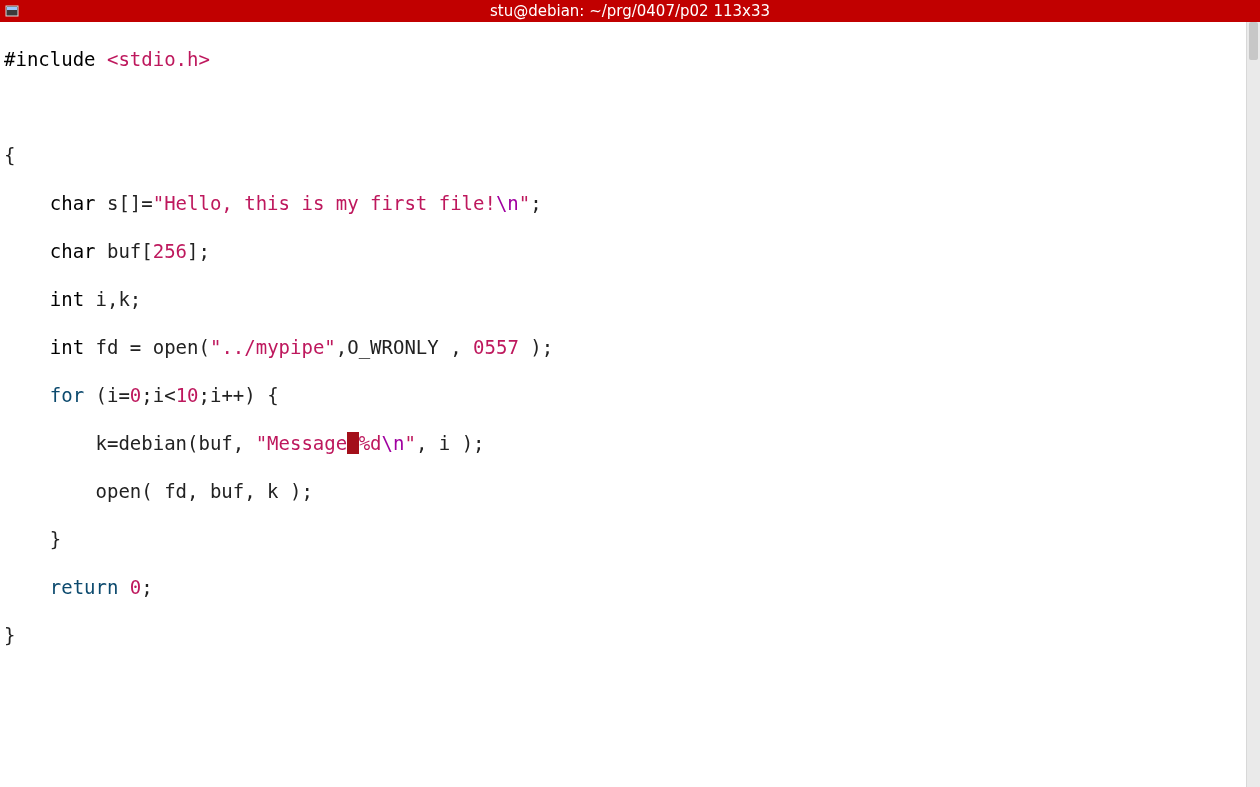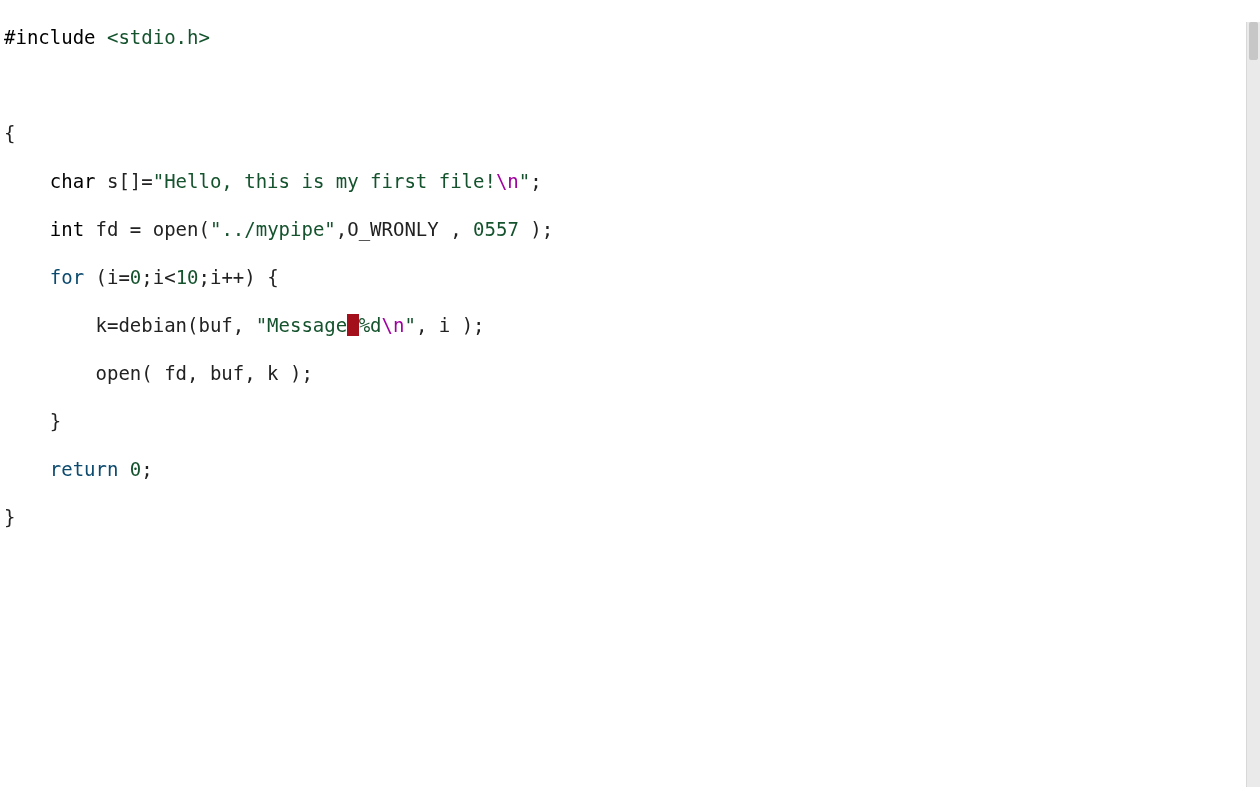--- a/index.html
+++ b/index.html
@@ -61,37 +61,48 @@
     left: 2px;
     right: 2px;
     top: 0;
     height: 38px;
     background: #c7c7c7;
     border-radius: 2px;
   }
   .line { display: block; height: 24px; }
   .yellow { color: #0c4a6e; }
   .teal   { color: #000000; }
-  .red    { color: #14532d; }
+  .red    { color: #be185d; }
   .purple { color: #a000a0; }
   .cursor {
     background: #a30f1a;
     color: #ffffff;
   }
 </style>
 </head>
 <body>
 
 <div class="window">
+  <div class="titlebar">
+    <span class="sys-icon">
+      <svg width="14" height="14" viewBox="0 0 14 14">
+        <rect x="1" y="2" width="12" height="10" fill="#3b3b3b" stroke="#dcdcdc" stroke-width="1"></rect>
+        <rect x="2" y="3" width="10" height="3" fill="#9cc7ff"></rect>
+      </svg>
+    </span>
+    <span>stu@debian: ~/prg/0407/p02 113x33</span>
+  </div>
 
   <div class="editor">
 <span class="line"><span class="teal">#include </span><span class="red">&lt;stdio.h&gt;</span></span>
 <span class="line"></span>
 <span class="line">{</span>
 <span class="line"><span>    </span><span class="teal">char</span><span> s[]=</span><span class="red">"Hello, this is my first file!</span><span class="purple">\n</span><span class="red">"</span><span>;</span></span>
+<span class="line"><span>    </span><span class="teal">char</span><span> buf[</span><span class="red">256</span><span>];</span></span>
+<span class="line"><span>    </span><span class="teal">int</span><span> i,k;</span></span>
 <span class="line"><span>    </span><span class="teal">int</span><span> fd = open(</span><span class="red">"../mypipe"</span><span>,O_WRONLY , </span><span class="red">0557</span><span> );</span></span>
 <span class="line"><span>    </span><span class="yellow">for</span><span> (i=</span><span class="red">0</span><span>;i&lt;</span><span class="red">10</span><span>;i++) {</span></span>
 <span class="line"><span>        k=debian(buf, </span><span class="red">"Message</span><span class="cursor"> </span><span class="red">%d</span><span class="purple">\n</span><span class="red">"</span><span>, i );</span></span>
 <span class="line">        open( fd, buf, k );</span>
 <span class="line">    }</span>
 <span class="line"><span>    </span><span class="yellow">return</span><span> </span><span class="red">0</span><span>;</span></span>
 <span class="line">}</span>
 <span class="line"></span>
 
 

